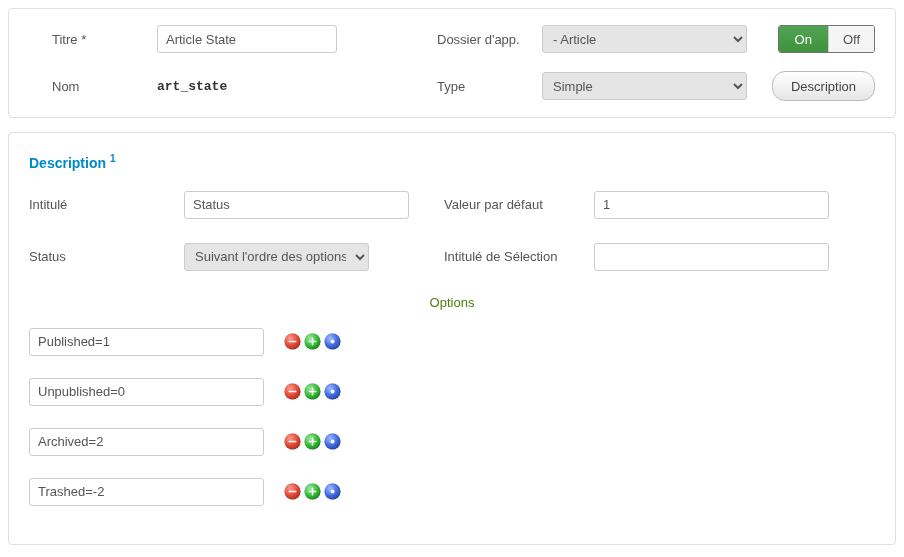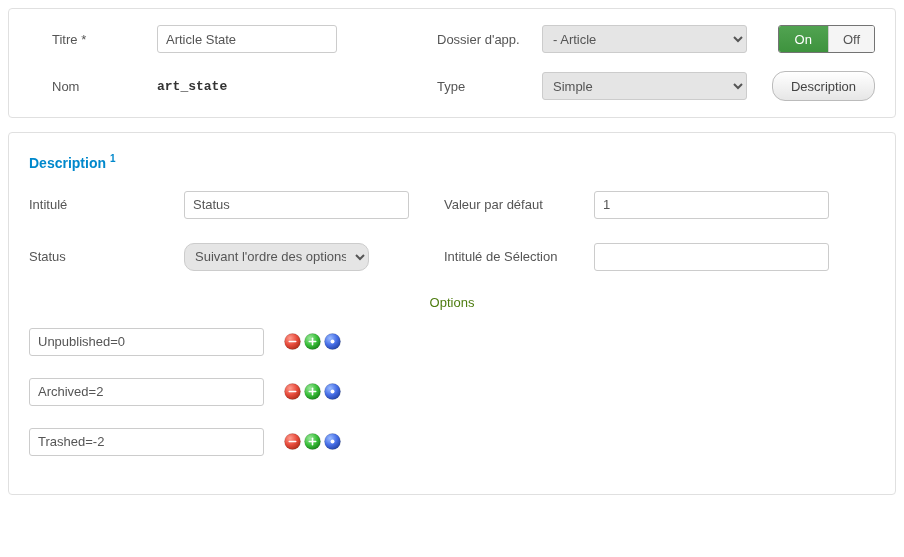--- a/index.html
+++ b/index.html
@@ -18,21 +18,21 @@
 .toggle { display: inline-flex; border-radius: 3px; overflow: hidden; border: 1px solid #737373; height: 28px; }
 .toggle-on { background: #46a546; background: linear-gradient(#51a351,#3e933e); color: #fff; padding: 0 16px; display: flex; align-items: center; font-size: 13px; cursor: pointer; }
 .toggle-off { background: #f5f5f5; color: #555; padding: 0 14px; display: flex; align-items: center; font-size: 13px; cursor: pointer; border-left: 1px solid #ccc; }
 .btn { height: 30px; padding: 0 18px; background: linear-gradient(#fff,#e6e6e6); border: 1px solid #bbb; border-radius: 13px; font-size: 13px; color: #444; cursor: pointer; }
 .section-title { color: #0088cc; font-weight: bold; font-size: 14px; margin: 4px 0 20px 0; }
 .section-title sup { font-size: 10px; }
 .form-row { display: flex; align-items: center; margin-bottom: 24px; }
 .fl { width: 155px; color: #555; }
 .ff { width: 260px; }
 .ff input[type=text] { width: 225px; }
-.ff select { width: 185px; border-radius: 10px; }
+.ff select { width: 185px; }
 .fl2 { width: 150px; color: #555; }
 .ff2 input[type=text] { width: 235px; }
 .options-label { color: #4d7c0f; margin: 10px 0 18px 0; text-align: center; }
 .opt-row { display: flex; align-items: center; margin-bottom: 22px; }
 .opt-row input[type=text] { width: 235px; margin-right: 20px; }
 .icon-btn { width: 17px; height: 17px; border-radius: 50%; display: inline-flex; align-items: center; justify-content: center; margin-right: 3px; cursor: pointer; position: relative; }
 .icon-btn svg { width: 17px; height: 17px; display: block; }
 </style>
 </head>
 <body>
@@ -98,20 +98,42 @@
     </div>
     <div class="fl2">Intitulé de Sélection</div>
     <div class="ff2">
       <input type="text" value="" style="">
     </div>
   </div>
 
   <div class="options-label">Options</div>
 
   <div id="options-container">
+      <div class="opt-row">
+        <input type="text" value="Published=1" style="">
+        <span class="icon-btn">
+          <svg viewBox="0 0 17 17">
+            <circle cx="8.5" cy="8.5" r="8" fill="url(#gRed)" stroke="rgba(0,0,0,0.25)" stroke-width="0.5"></circle>
+            <rect x="4.5" y="7.7" width="8" height="1.6" rx="0.8" fill="#fff"></rect>
+          </svg>
+        </span>
+        <span class="icon-btn">
+          <svg viewBox="0 0 17 17">
+            <circle cx="8.5" cy="8.5" r="8" fill="url(#gGreen)" stroke="rgba(0,0,0,0.25)" stroke-width="0.5"></circle>
+            <rect x="4.5" y="7.7" width="8" height="1.6" rx="0.8" fill="#fff"></rect>
+            <rect x="7.7" y="4.5" width="1.6" height="8" rx="0.8" fill="#fff"></rect>
+          </svg>
+        </span>
+        <span class="icon-btn">
+          <svg viewBox="0 0 17 17">
+            <circle cx="8.5" cy="8.5" r="8" fill="url(#gBlue)" stroke="rgba(0,0,0,0.25)" stroke-width="0.5"></circle>
+            <circle cx="8.5" cy="8.5" r="2" fill="#fff"></circle>
+          </svg>
+        </span>
+      </div>
       <div class="opt-row">
         <input type="text" value="Unpublished=0" style="">
         <span class="icon-btn">
           <svg viewBox="0 0 17 17">
             <circle cx="8.5" cy="8.5" r="8" fill="url(#gRed)" stroke="rgba(0,0,0,0.25)" stroke-width="0.5"></circle>
             <rect x="4.5" y="7.7" width="8" height="1.6" rx="0.8" fill="#fff"></rect>
           </svg>
         </span>
         <span class="icon-btn">
           <svg viewBox="0 0 17 17">

